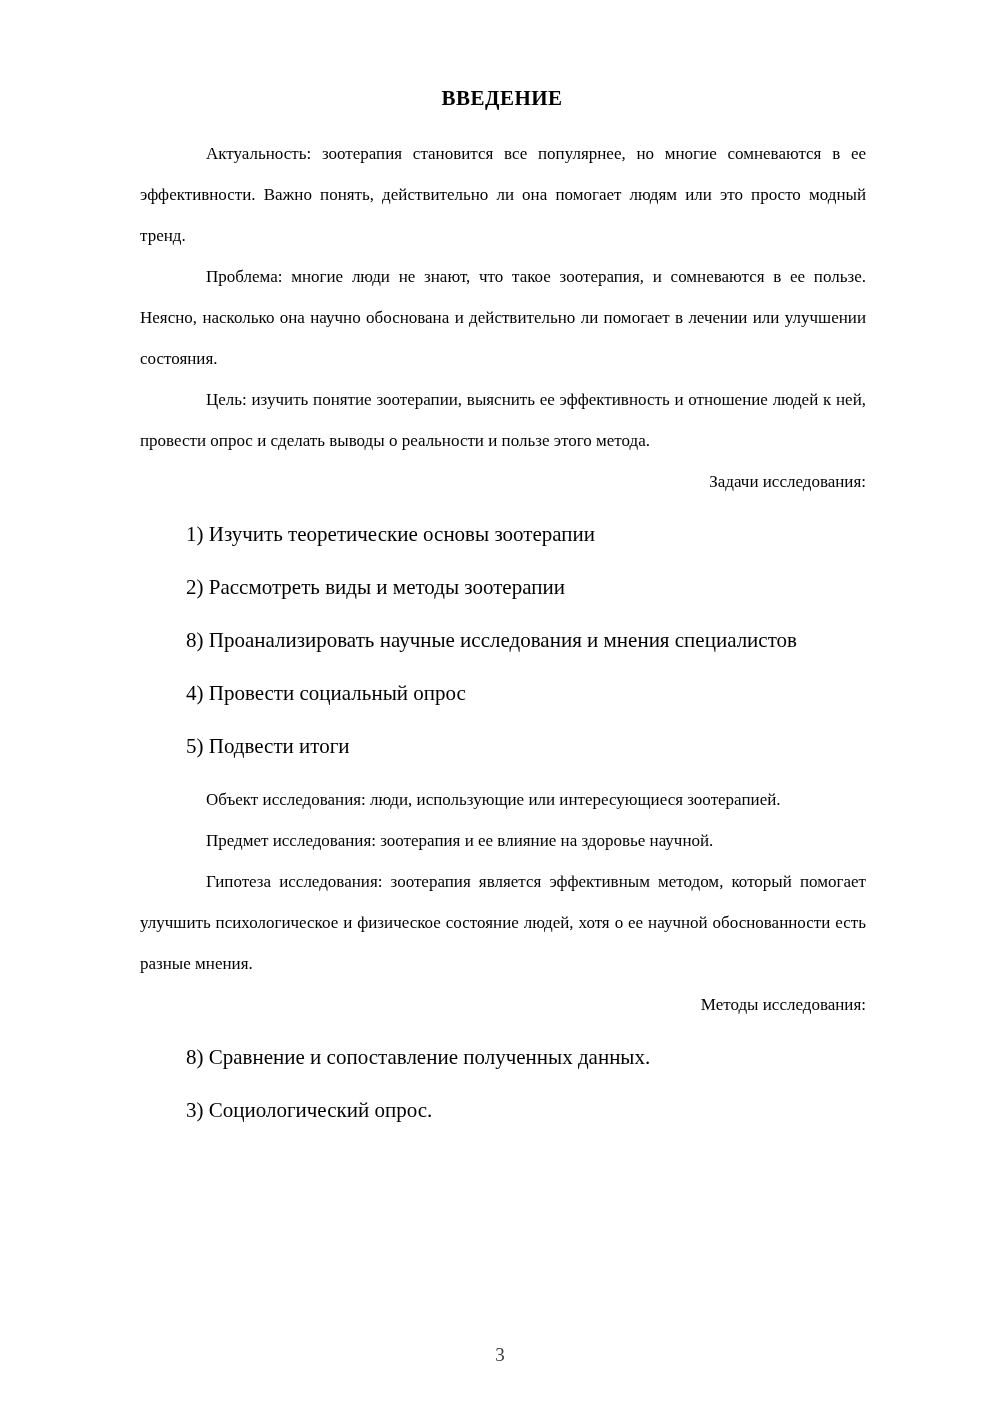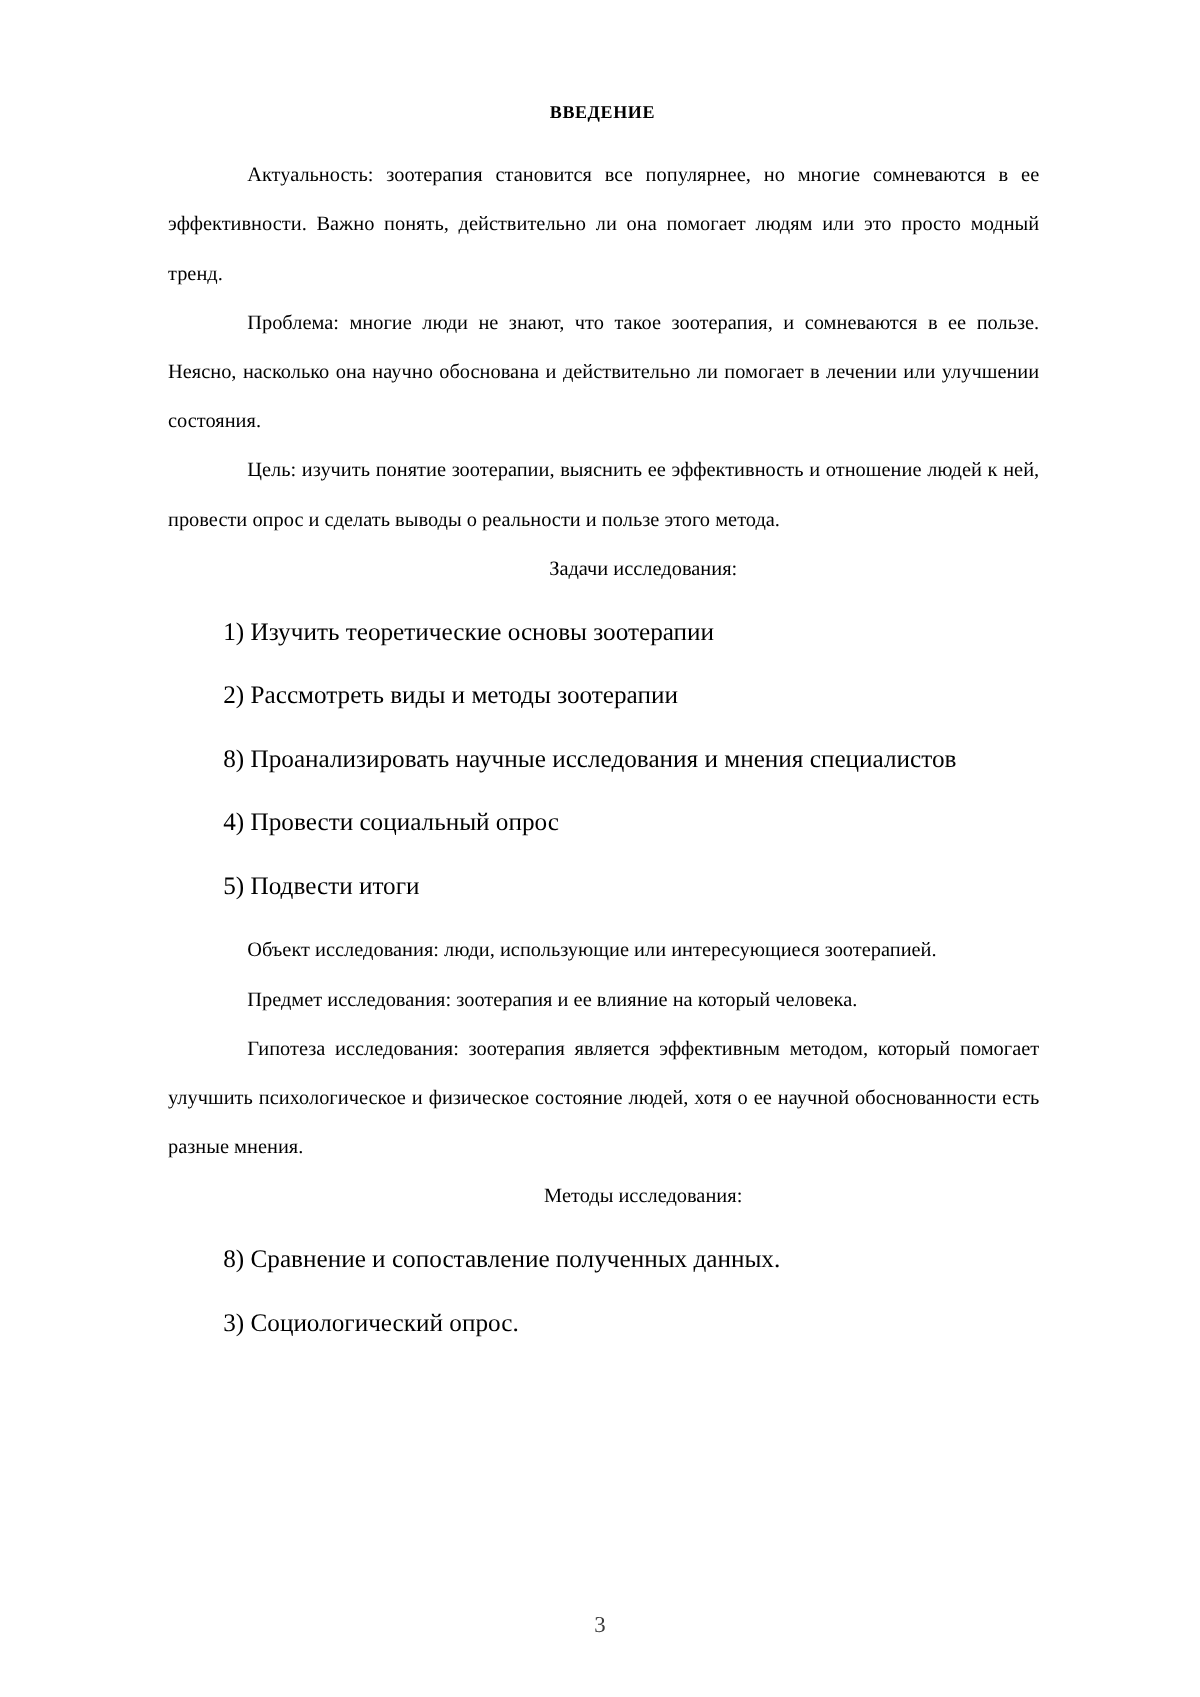--- a/index.html
+++ b/index.html
@@ -16,36 +16,36 @@
     width: 1000px;
     height: 1414px;
     margin: 0 auto;
     background: #ffffff;
     box-sizing: border-box;
     padding: 86px 72px 40px 140px;
   }
   .doc-title {
     text-align: center;
     font-weight: bold;
-    font-size: 15px;
+    font-size: 21px;
     letter-spacing: 0.5px;
     margin: 0 0 22px 0;
     padding-right: 64px;
   }
   .para {
     font-size: 17px;
     line-height: 41px;
     text-align: justify;
     text-justify: inter-word;
     margin: 0;
     text-indent: 66px;
     padding-right: 62px;
   }
   .para.nojust {
-    text-align: center;
+    text-align: right;
   }
   .list-item {
     font-size: 21px;
     line-height: 41px;
     text-align: left;
     margin: 12px;
     text-indent: 34px;
     padding-right: 62px;
   }
   .page-number {
@@ -67,20 +67,20 @@
       <p class="para">Актуальность: зоотерапия становится все популярнее, но многие сомневаются в ее эффективности. Важно понять, действительно ли она помогает людям или это просто модный тренд.</p>
       <p class="para">Проблема: многие люди не знают, что такое зоотерапия, и сомневаются в ее пользе. Неясно, насколько она научно обоснована и действительно ли помогает в лечении или улучшении состояния.</p>
       <p class="para">Цель: изучить понятие зоотерапии, выяснить ее эффективность и отношение людей к ней, провести опрос и сделать выводы о реальности и пользе этого метода.</p>
       <p class="para nojust">Задачи исследования:</p>
       <p class="list-item">1) Изучить теоретические основы зоотерапии</p>
       <p class="list-item">2) Рассмотреть виды и методы зоотерапии</p>
       <p class="list-item">8) Проанализировать научные исследования и мнения специалистов</p>
       <p class="list-item">4) Провести социальный опрос</p>
       <p class="list-item">5) Подвести итоги</p>
       <p class="para">Объект исследования: люди, использующие или интересующиеся зоотерапией.</p>
-      <p class="para">Предмет исследования: зоотерапия и ее влияние на который человека.</p>
+      <p class="para">Предмет исследования: зоотерапия и ее влияние на здоровье научной.</p>
       <p class="para">Гипотеза исследования: зоотерапия является эффективным методом, который помогает улучшить психологическое и физическое состояние людей, хотя о ее научной обоснованности есть разные мнения.</p>
       <p class="para nojust">Методы исследования:</p>
       <p class="list-item">8) Сравнение и сопоставление полученных данных.</p>
       <p class="list-item">3) Социологический опрос.</p>
     </div>
   <div class="page-number">3</div>
 </div>
 
 </body></html>

